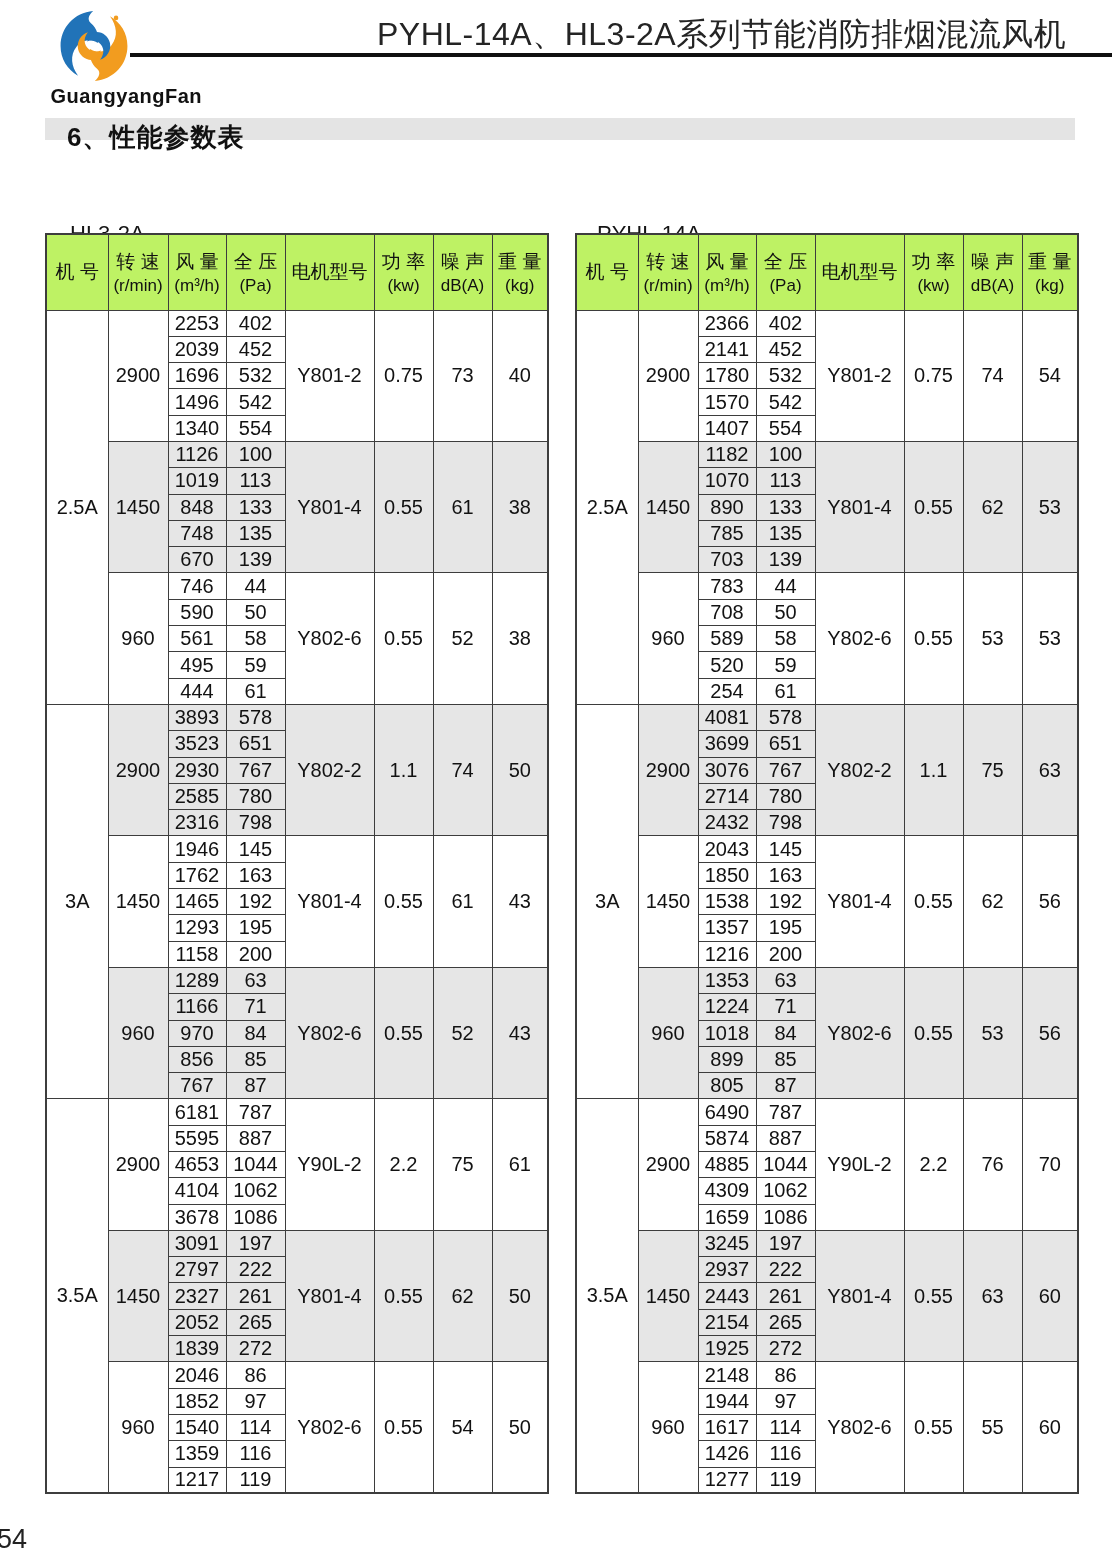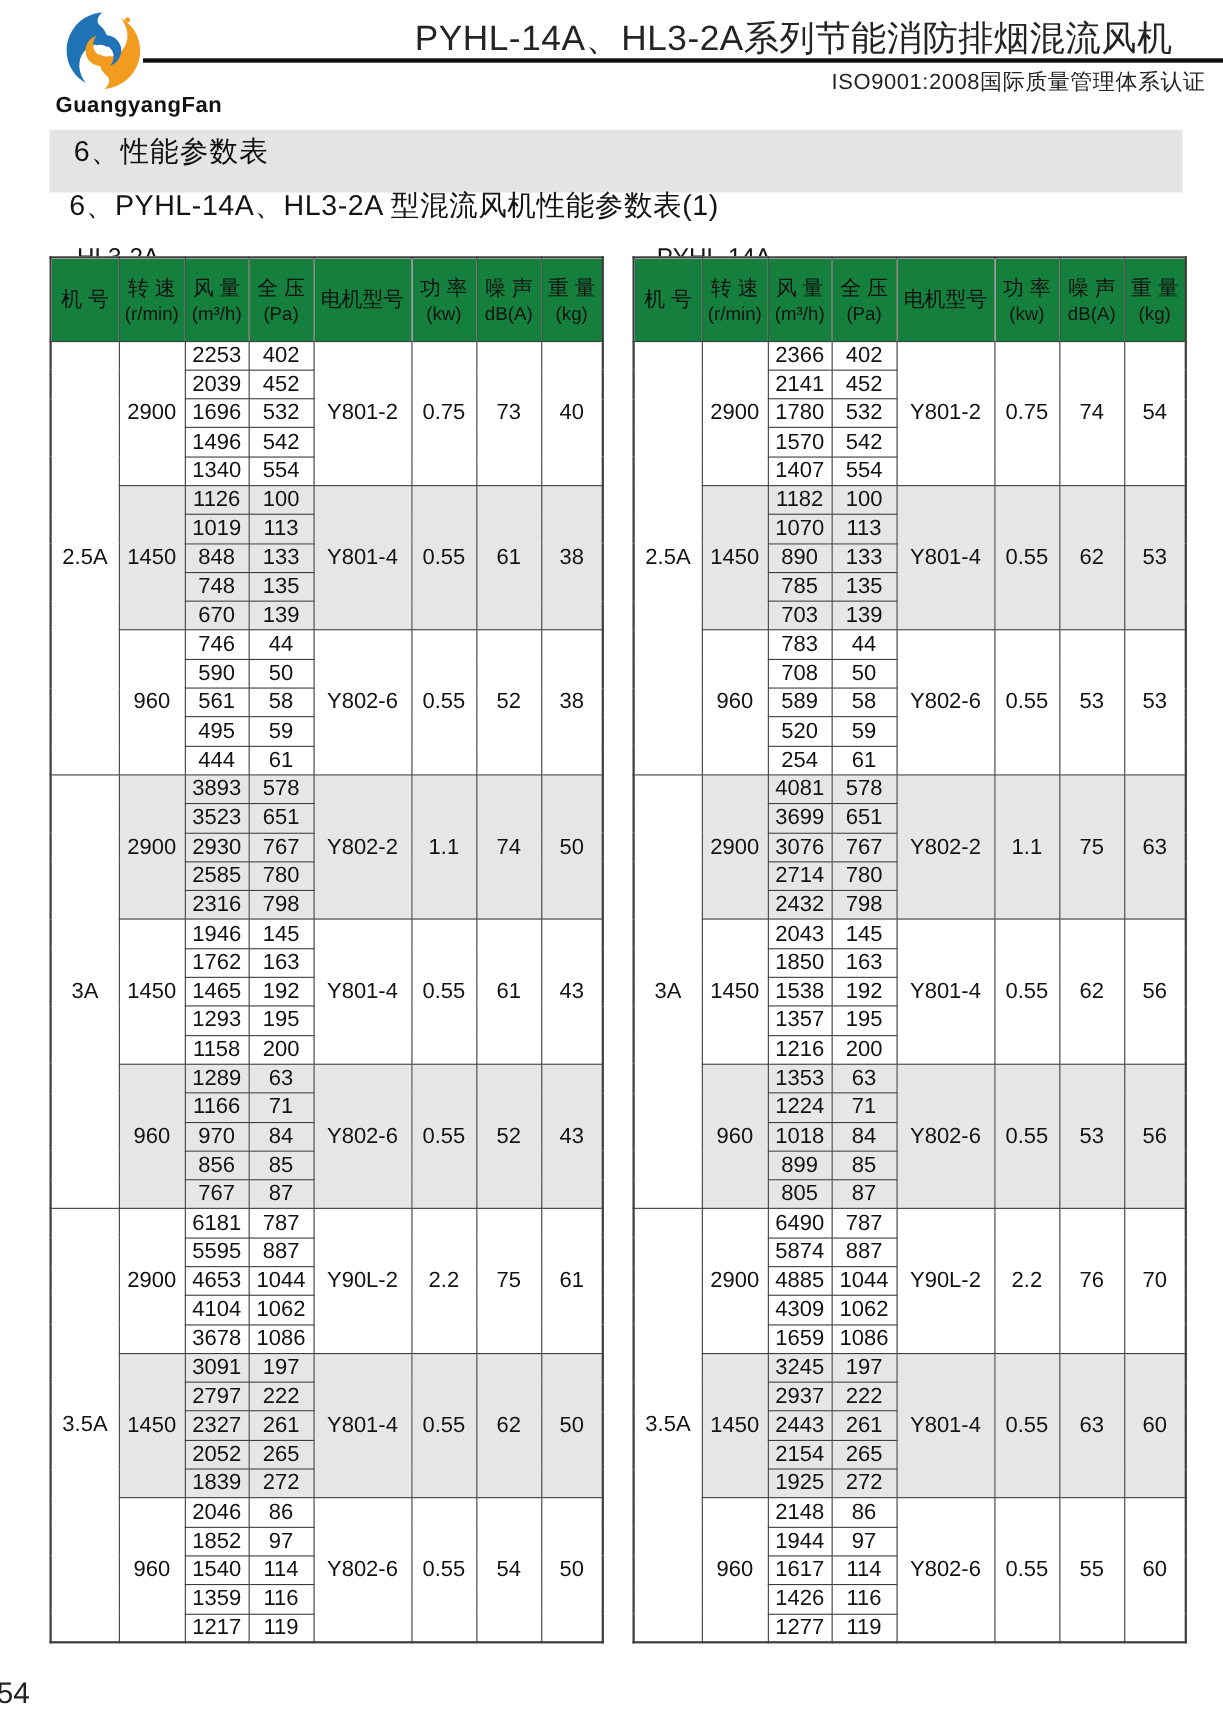--- a/index.html
+++ b/index.html
@@ -9,34 +9,34 @@
 
   
   .logo { position:absolute; left:22px; top:8px; width:180px; text-align:right; }
   .logo svg { display:block; margin-left:32px; width:80px; height:76px; }
   .logo-text { font-size:20px; font-weight:bold; color:#111; letter-spacing:0.5px; margin-top:1px; }
   .main-title { position:absolute; left:377px; top:13px; width:728px; font-size:32px; font-weight:400; letter-spacing:0.5px; white-space:nowrap; color:#242424; }
   .title-rule { position:absolute; left:130px; top:53px; width:982px; height:4px; background:#101010; }
   .cert { position:absolute; right:16px; top:61px; font-size:20px; color:#242424; letter-spacing:0.5px; }
 
   
-  .section-bar { position:absolute; left:45px; top:118px; width:1030px; height:57px; background:#e4e4e4; font-size:26px; font-weight:normal; line-height:39px; padding-left:22px; color:#111; letter-spacing:1px; }
+  .section-bar { position:absolute; left:45px; top:118px; width:1030px; height:22px; background:#e4e4e4; font-size:26px; font-weight:bold; line-height:39px; padding-left:22px; color:#111; letter-spacing:1px; }
   .subtitle { position:absolute; left:63px; top:169px; font-size:26px; font-weight:500; color:#141414; letter-spacing:0.5px; }
   .tbl-label { position:absolute; top:221px; font-size:22px; color:#141414; }
   #label-left { left:70px; }
   #label-right { left:597px; }
 
   
   table.ptable { position:absolute; top:233px; width:502px; border-collapse:collapse; table-layout:fixed; background:#fff; border:2px solid #3d3d3d; }
   #table-left { left:45px; }
   #table-right { left:575px; }
   .ptable th, .ptable td { border:1px solid #3d3d3d; text-align:center; vertical-align:middle; overflow:hidden; }
   .ptable thead tr { height:76px; }
   .ptable tbody tr { height:26.3px; }
-  .ptable th { font-weight:normal; font-size:19px; background:#15803d; color:#111; }
+  .ptable th { font-weight:normal; font-size:19px; background:#bef264; color:#111; }
   .ptable th .unit { font-size:17px; margin-top:1px; }
   .ptable td { font-size:20px; color:#121212; background:#fff; }
   .ptable td.shaded { background:#e6e6e6; }
 
   .page-num { position:absolute; left:-3px; top:1524px; font-size:27px; color:#222; }
 </style>
 </head>
 <body>
 
 <div class="page">
@@ -47,24 +47,22 @@
       <path fill="#f29c1f" d="M51 96 C76 94 94 74 94 50 c0-17-9-31-23-39 c9 12 11 27 2 38 c-7 9-19 11-28 5 c-2 9 1 19 9 26 c6 5 2 12-3 16 Z"></path>
       <path fill="#2173b8" d="M50 32 c10-2 19 5 21 14 c2 10-4 19-13 22 c5-6 6-14 1-20 c-4-5-12-7-18-4 c1-5 4-10 9-12 Z"></path>
       <path fill="#f29c1f" d="M50 68 c-10 2-19-5-21-14 c-2-10 4-19 13-22 c-5 6-6 14-1 20 c4 5 12 7 18 4 c-1 5-4 10-9 12 Z"></path>
       <circle cx="79" cy="13" r="3" fill="#f29c1f"></circle>
     </svg>
     <div class="logo-text">GuangyangFan</div>
   </div>
 
   <div class="main-title">PYHL-14A、HL3-2A系列节能消防排烟混流风机</div>
   <div class="title-rule"></div>
-  <div class="cert">ISO9001:2008国际质量管理体系认证</div>
 
   <div class="section-bar">6、性能参数表</div>
-  <div class="subtitle">6、PYHL-14A、HL3-2A 型混流风机性能参数表(1)</div>
 
   <div class="tbl-label" id="label-left">HL3-2A</div>
   <div class="tbl-label" id="label-right">PYHL-14A</div>
 
   <table class="ptable" id="table-left">
       <colgroup>
         <col style="width: 62px;">
         <col style="width: 60px;">
         <col style="width: 58px;">
         <col style="width: 59px;">

